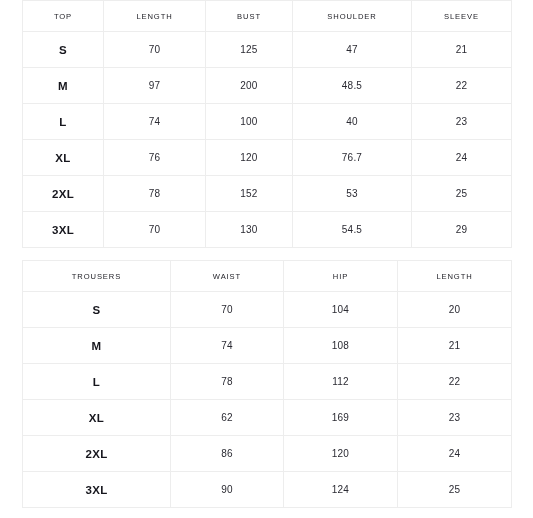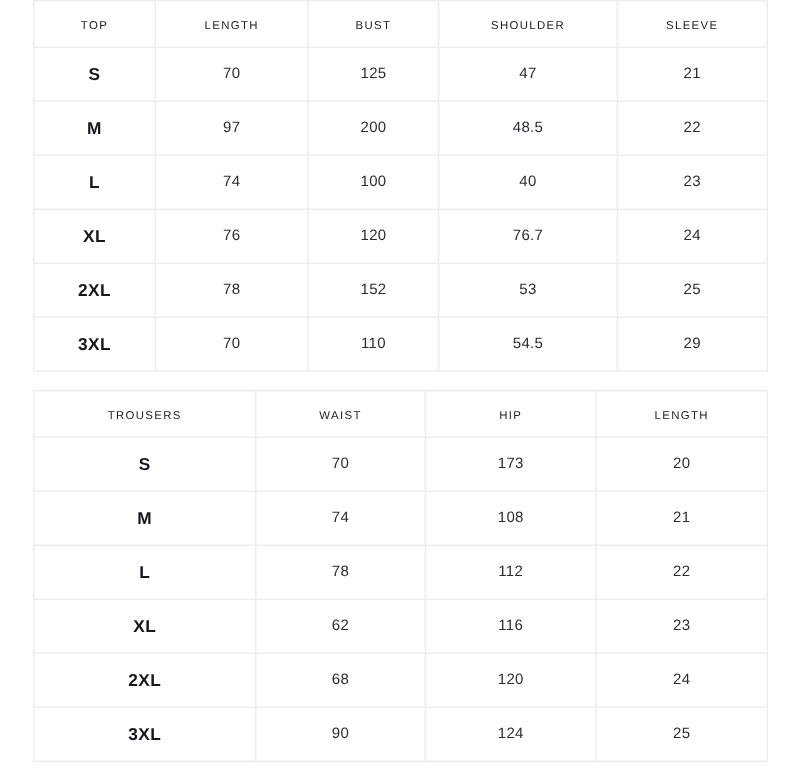--- a/index.html
+++ b/index.html
@@ -145,21 +145,21 @@
       <tr>
         <td class="size-label">2XL</td>
         <td>78</td>
         <td>152</td>
         <td>53</td>
         <td>25</td>
       </tr>
       <tr>
         <td class="size-label">3XL</td>
         <td>70</td>
-        <td>110</td>
+        <td>130</td>
         <td>54.5</td>
         <td>29</td>
       </tr>
     </tbody>
   </table>
 
   <div class="table-gap"></div>
 
   <table class="size-table trousers">
     <colgroup>
@@ -173,44 +173,44 @@
         <th>TROUSERS</th>
         <th>WAIST</th>
         <th>HIP</th>
         <th>LENGTH</th>
       </tr>
     </thead>
     <tbody>
       <tr>
         <td class="size-label">S</td>
         <td>70</td>
-        <td>173</td>
+        <td>104</td>
         <td>20</td>
       </tr>
       <tr>
         <td class="size-label">M</td>
         <td>74</td>
         <td>108</td>
         <td>21</td>
       </tr>
       <tr>
         <td class="size-label">L</td>
         <td>78</td>
         <td>112</td>
         <td>22</td>
       </tr>
       <tr>
         <td class="size-label">XL</td>
         <td>62</td>
-        <td>116</td>
+        <td>169</td>
         <td>23</td>
       </tr>
       <tr>
         <td class="size-label">2XL</td>
-        <td>68</td>
+        <td>86</td>
         <td>120</td>
         <td>24</td>
       </tr>
       <tr>
         <td class="size-label">3XL</td>
         <td>90</td>
         <td>124</td>
         <td>25</td>
       </tr>
     </tbody>

